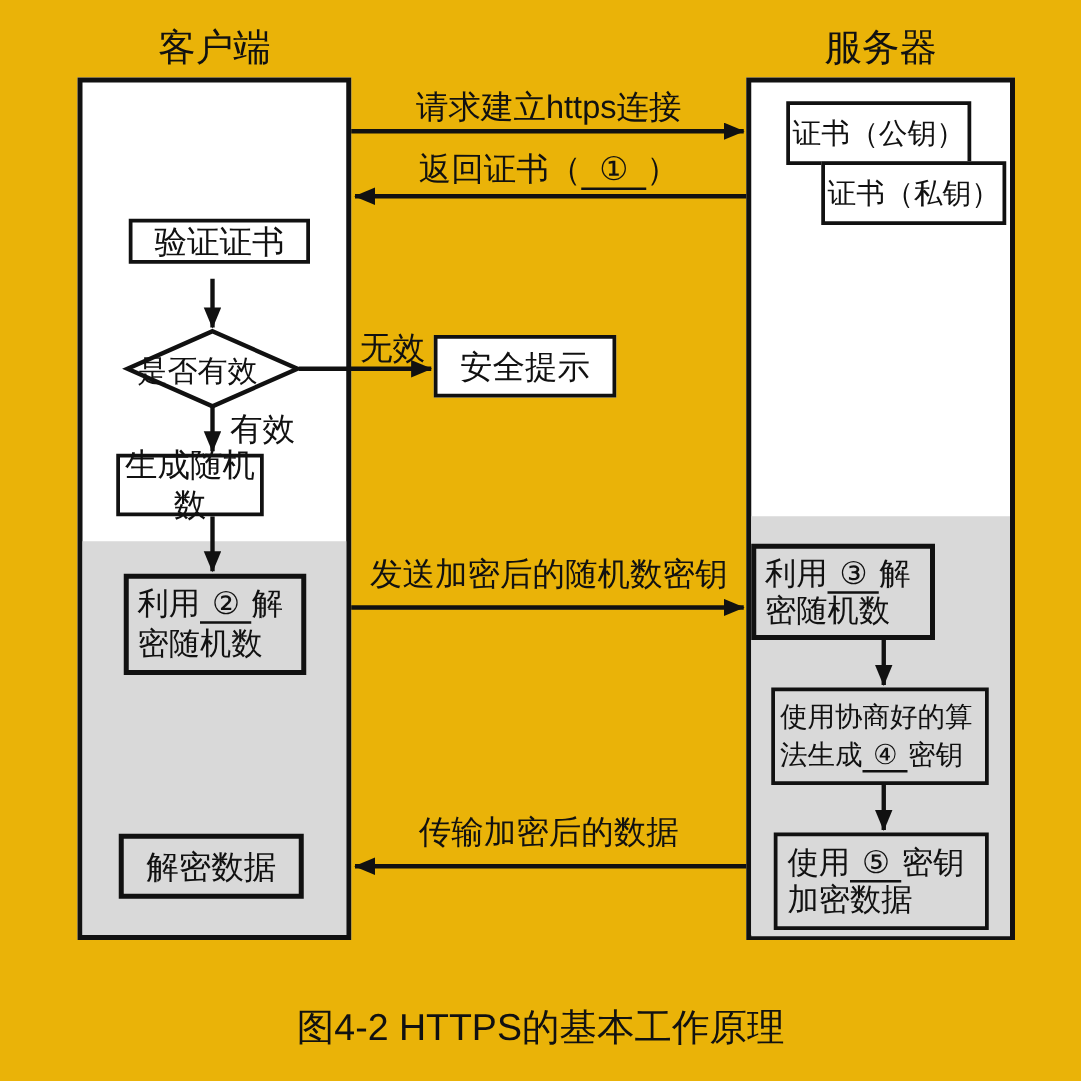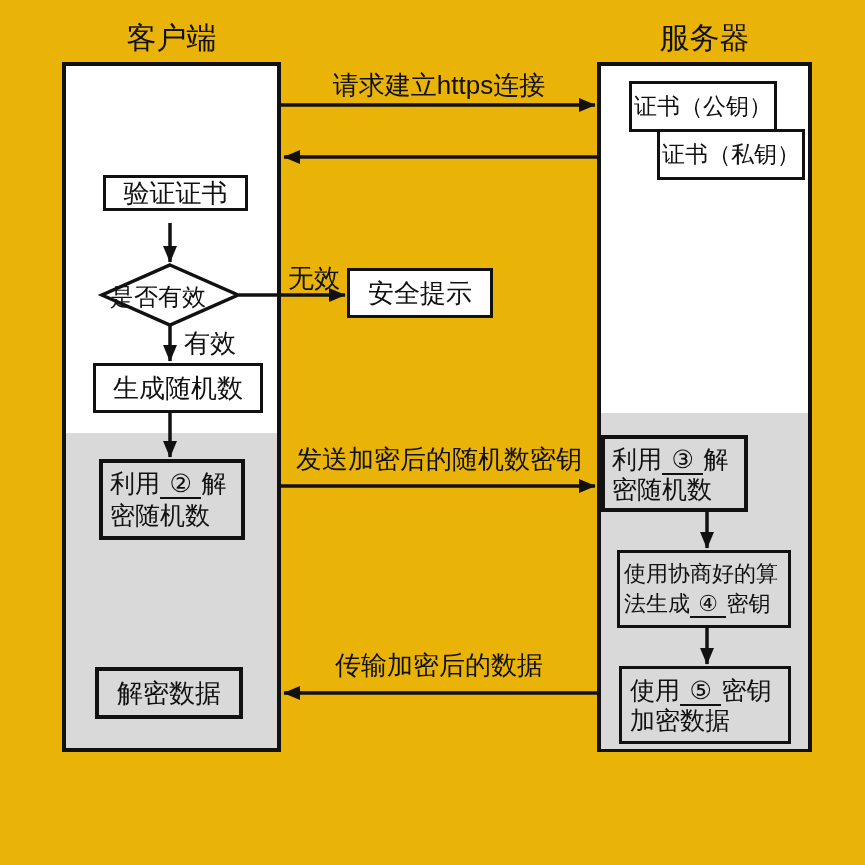--- a/index.html
+++ b/index.html
@@ -55,37 +55,40 @@
       <line x1="170" y1="223" x2="170" y2="262" marker-end="url(#ah)"></line>
       <line x1="170" y1="325" x2="170" y2="361" marker-end="url(#ah)"></line>
       <line x1="170" y1="413" x2="170" y2="457" marker-end="url(#ah)"></line>
       <line x1="707" y1="510" x2="707" y2="548" marker-end="url(#ah)"></line>
       <line x1="707" y1="627" x2="707" y2="664" marker-end="url(#ah)"></line>
       <polygon points="170,265 238,295 170,325 102,295" fill="#ffffff" stroke="#111" stroke-width="3.5"></polygon>
     </g>
   </svg>
 
   <div class="lbl" style="left:283px;top:71px;width:312px;">请求建立https连接</div>
+  <div class="lbl" style="left:283px;top:121px;width:312px;">
+    <span>返回证书（</span><span class="blank wide">①</span><span>）</span>
+  </div>
   <div class="lbl" style="left:283px;top:445px;width:312px;">发送加密后的随机数密钥</div>
   <div class="lbl" style="left:283px;top:651px;width:312px;">传输加密后的数据</div>
 
   <div class="lbl" style="left:283px;top:264px;width:62px;">无效</div>
   <div class="lbl" style="left:181px;top:329px;width:58px;">有效</div>
 
   <div class="box" style="left:103px;top:175px;width:145px;height:36px;">
       <div class="t">验证证书</div>
     </div>
 
   <div class="dtext" style="left:90px;top:281px;width:136px;text-align:center;">是否有效</div>
 
   <div class="box" style="left:347px;top:268px;width:146px;height:50px;">
       <div class="t">安全提示</div>
     </div>
 
-  <div class="box" style="left:93px;top:363px;width:170px;height:50px;">
+  <div class="box" style="left:93px;top:363px;width:118px;height:50px;">
       <div class="t">生成随机数</div>
     </div>
 
   <div class="box thick grayfill leftish" style="left:99px;top:459px;width:146px;height:81px;font-size:25px;padding:5px 7px;">
     <div class="t">
       <span>利用</span><span class="blank">②</span><span>解密随机数</span>
     </div>
   </div>
 
   <div class="box thick grayfill" style="left:95px;top:667px;width:148px;height:52px;">
@@ -110,14 +113,15 @@
       <span>使用协商好的算法生成</span><span class="blank">④</span><span>密钥</span>
     </div>
   </div>
 
   <div class="box grayfill leftish" style="left:619px;top:666px;width:172px;height:78px;font-size:25px;padding:5px 8px;line-height:1.2;">
     <div class="t">
       <span>使用</span><span class="blank">⑤</span><span>密钥加密数据</span>
     </div>
   </div>
 
+  <div class="caption" style="left:0;top:802px;">图4-2 HTTPS的基本工作原理</div>
 
 </div>
 
 </body></html>

